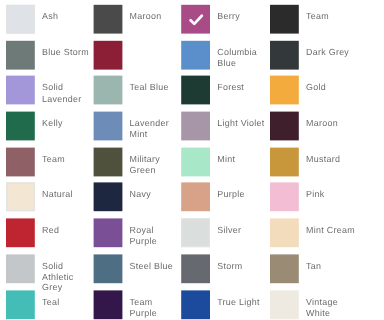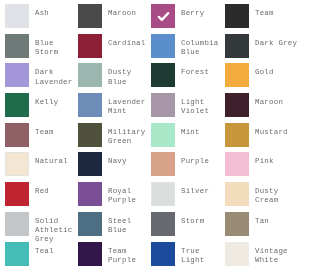--- a/index.html
+++ b/index.html
@@ -21,21 +21,20 @@
     grid-auto-rows: 29.7px;
     padding: 4px 0 0 5px;
     box-sizing: border-box;
   }
 
   .swatch-cell {
     display: flex;
     align-items: flex-start;
     gap: 6px;
     cursor: pointer;
-    font-family: Liberation Mono, monospace;
   }
 
   .swatch-chip {
     position: relative;
     width: 24px;
     height: 24px;
     flex: 0 0 24px;
     box-sizing: border-box;
   }
 
@@ -99,37 +98,36 @@
     <div class="swatch-cell">
       <span class="swatch-chip" style="background: rgb(43, 43, 43);"></span>
       <span class="swatch-label">Team</span>
     </div>
     <div class="swatch-cell">
       <span class="swatch-chip" style="background: rgb(109, 122, 120);"></span>
       <span class="swatch-label">Blue Storm</span>
     </div>
     <div class="swatch-cell">
       <span class="swatch-chip" style="background: rgb(140, 31, 53);"></span>
-      <span class="swatch-label">Cardinal</span>
     </div>
     <div class="swatch-cell">
       <span class="swatch-chip" style="background: rgb(91, 143, 203);"></span>
       <span class="swatch-label">Columbia Blue</span>
     </div>
     <div class="swatch-cell">
       <span class="swatch-chip" style="background: rgb(51, 56, 58);"></span>
       <span class="swatch-label">Dark Grey</span>
     </div>
     <div class="swatch-cell">
       <span class="swatch-chip" style="background: rgb(163, 150, 217);"></span>
-      <span class="swatch-label">Dark Lavender</span>
+      <span class="swatch-label">Solid Lavender</span>
     </div>
     <div class="swatch-cell">
       <span class="swatch-chip" style="background: rgb(155, 182, 174);"></span>
-      <span class="swatch-label">Dusty Blue</span>
+      <span class="swatch-label">Teal Blue</span>
     </div>
     <div class="swatch-cell">
       <span class="swatch-chip" style="background: rgb(29, 59, 50);"></span>
       <span class="swatch-label">Forest</span>
     </div>
     <div class="swatch-cell">
       <span class="swatch-chip" style="background: rgb(242, 171, 60);"></span>
       <span class="swatch-label">Gold</span>
     </div>
     <div class="swatch-cell">
@@ -187,21 +185,21 @@
     <div class="swatch-cell">
       <span class="swatch-chip" style="background: rgb(122, 79, 150);"></span>
       <span class="swatch-label">Royal Purple</span>
     </div>
     <div class="swatch-cell">
       <span class="swatch-chip bordered" style="background: rgb(218, 222, 221);"></span>
       <span class="swatch-label">Silver</span>
     </div>
     <div class="swatch-cell">
       <span class="swatch-chip" style="background: rgb(243, 220, 187);"></span>
-      <span class="swatch-label">Dusty Cream</span>
+      <span class="swatch-label">Mint Cream</span>
     </div>
     <div class="swatch-cell">
       <span class="swatch-chip" style="background: rgb(195, 199, 201);"></span>
       <span class="swatch-label">Solid Athletic Grey</span>
     </div>
     <div class="swatch-cell">
       <span class="swatch-chip" style="background: rgb(78, 110, 132);"></span>
       <span class="swatch-label">Steel Blue</span>
     </div>
     <div class="swatch-cell">

